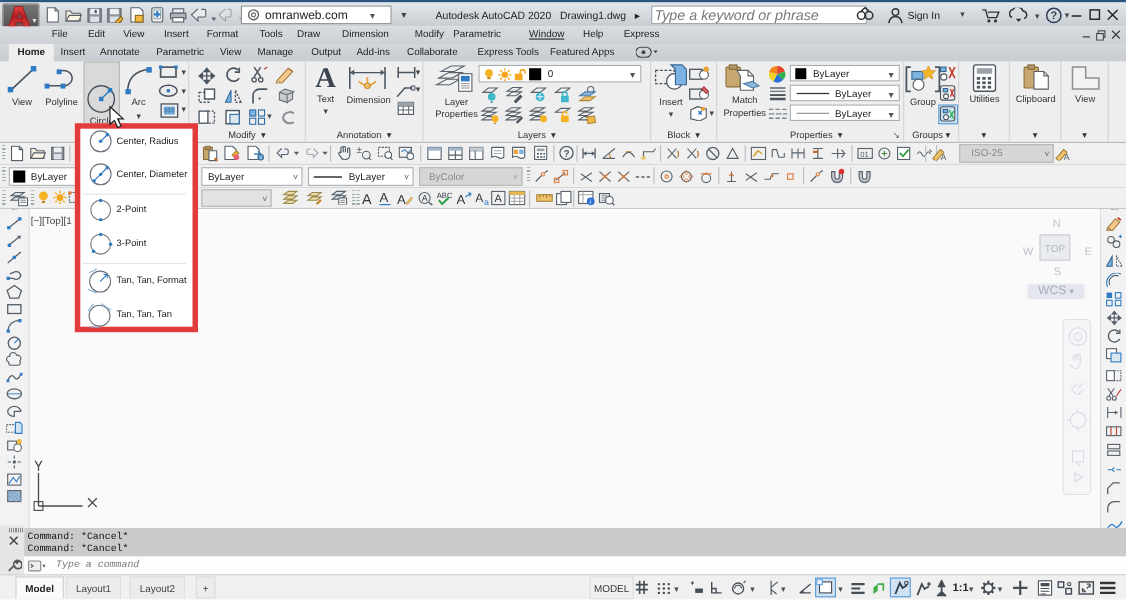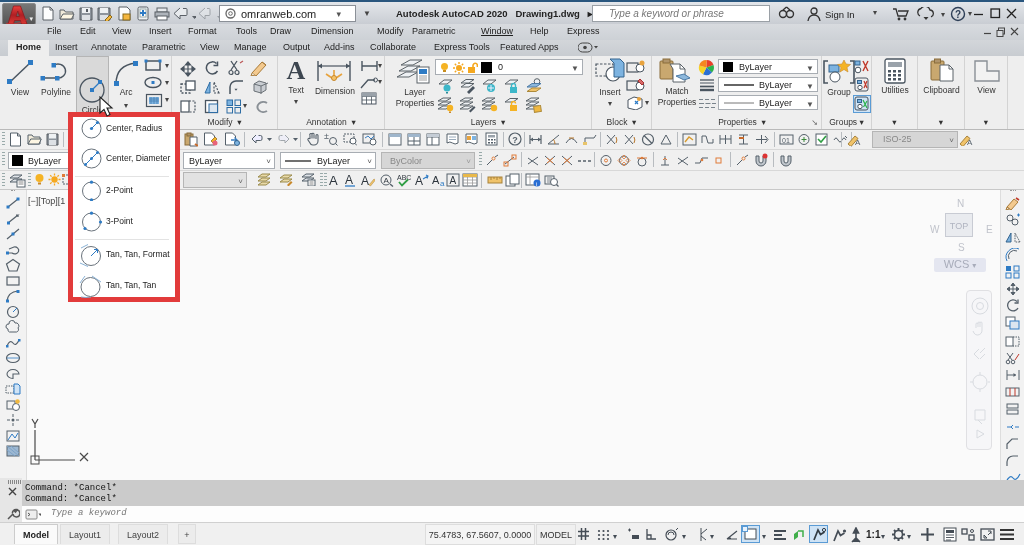--- a/index.html
+++ b/index.html
@@ -9,23 +9,23 @@
 
 #titlebar { position:absolute; left:0; top:0; width:1024px; height:24px;
   background:linear-gradient(#e3e6ea,#c9cdd3); border-top:2px solid #29567e; }
 #logo { position:absolute; left:2px; top:1px; width:34px; height:22px;
   background:linear-gradient(#777,#555); border:1px solid #8a8a8a; border-radius:2px; }
 #logoArr { position:absolute; right:2px; bottom:1px; font-size:7px; color:#eee; }
 .qat { position:absolute; top:2px; height:19px; display:flex; align-items:center; }
 .qicon { width:19px; height:19px; display:flex; align-items:center; justify-content:center; }
 #searchsite { position:absolute; left:219px; top:3px; width:137px; height:17px; background:#fff;
   border:1px solid #8b9097; font-size:11px; color:#222; display:flex; align-items:center; }
-#apptitle { position:absolute; left:396px; top:6px; width:200px; font-size:9.5px; color:#222; font-weight:bold; white-space:nowrap; }
-#kwsearch { position:absolute; left:592px; top:3px; width:178px; height:17px; background:#fff;
-  border:1px solid #9aa0a6; font-size:10px; color:#777; font-style:italic; padding-left:16px; line-height:15px; }
+#apptitle { position:absolute; left:396px; top:6px; width:200px; font-size:9.5px; color:#222; font-weight:normal; white-space:nowrap; }
+#kwsearch { position:absolute; left:592px; top:3px; width:196px; height:17px; background:#fff;
+  border:1px solid #9aa0a6; font-size:13px; color:#777; font-style:italic; padding-left:2px; line-height:15px; }
 
 
 #menubar { position:absolute; left:0; top:24px; width:1024px; height:16px;
   background:linear-gradient(#d8dbdf,#cdd1d6); font-size:9px; color:#222; }
 #menubar span { position:absolute; top:2px; }
 
 
 #tabs { position:absolute; left:0; top:40px; width:1024px; height:16px; background:linear-gradient(#d3d6da,#c8ccd1); font-size:9px; color:#222; }
 #tabs span { position:absolute; top:2px; }
 #tabs .active { background:#eeeeee; font-weight:bold; padding:2px 8px; top:0; height:16px; }
@@ -1412,27 +1412,26 @@
     </svg>
   <svg style="position:absolute; left:6px; top:508px; z-index:10;" width="14" height="13">
       <path d="M2 11 L7 6 M7 6 a3.5 3.5 0 1 0 4 -4 l-1.5 2 l-1 -1 l2 -1.5 a3.5 3.5 0 0 0 -4 4" fill="none" stroke="#555" stroke-width="1.5"></path>
     </svg>
   <svg style="position:absolute; left:25px; top:509px; z-index:10;" width="16" height="11">
       <rect x="1" y="1" width="11" height="9" rx="1" fill="#eee" stroke="#888"></rect>
       <path d="M3 4 l2 1.5 l-2 1.5" fill="none" stroke="#555"></path>
       <path d="M13.5 4.5 l1.8 2.5 l1.8 -2.5" fill="#555"></path>
     </svg>
   <div id="cmdgray">Command: *Cancel*<br>Command: *Cancel*</div>
-  <div id="cmdline">Type a keyword</div>
+  <div id="cmdline">Type a command</div>
   <div id="statusbar">
     <span class="tab2" style="left:14px; background:#fafafa; border:1px solid #ccc; border-bottom:none; font-weight:bold; color:#222;">Model</span>
     <span class="tab2" style="left:60px; border:1px solid #ddd; border-bottom:none; background:#ececec;">Layout1</span>
     <span class="tab2" style="left:118px; border:1px solid #ddd; border-bottom:none; background:#ececec;">Layout2</span>
     <span class="tab2" style="left:178px; width:18px; text-align:center; padding:0; border:1px solid #ddd; background:#ececec;">+</span>
-    <div id="coords">75.4783, 67.5607, 0.0000</div>
     <div id="modelbtn">MODEL</div>
     <span style="position:absolute; left:577px; top:4px;">
         <svg width="13" height="15">
           <path d="M1 4.5 h11 M1 9 h11 M4.5 1 v12 M8.5 1 v12" stroke="#444c55" stroke-width="1.5"></path>
         </svg>
       </span>
     <span style="position:absolute; left:597px; top:4px;">
         <svg width="13" height="15">
           <g fill="#444c55">
             <circle cx="2" cy="4" r="1.1"></circle>

